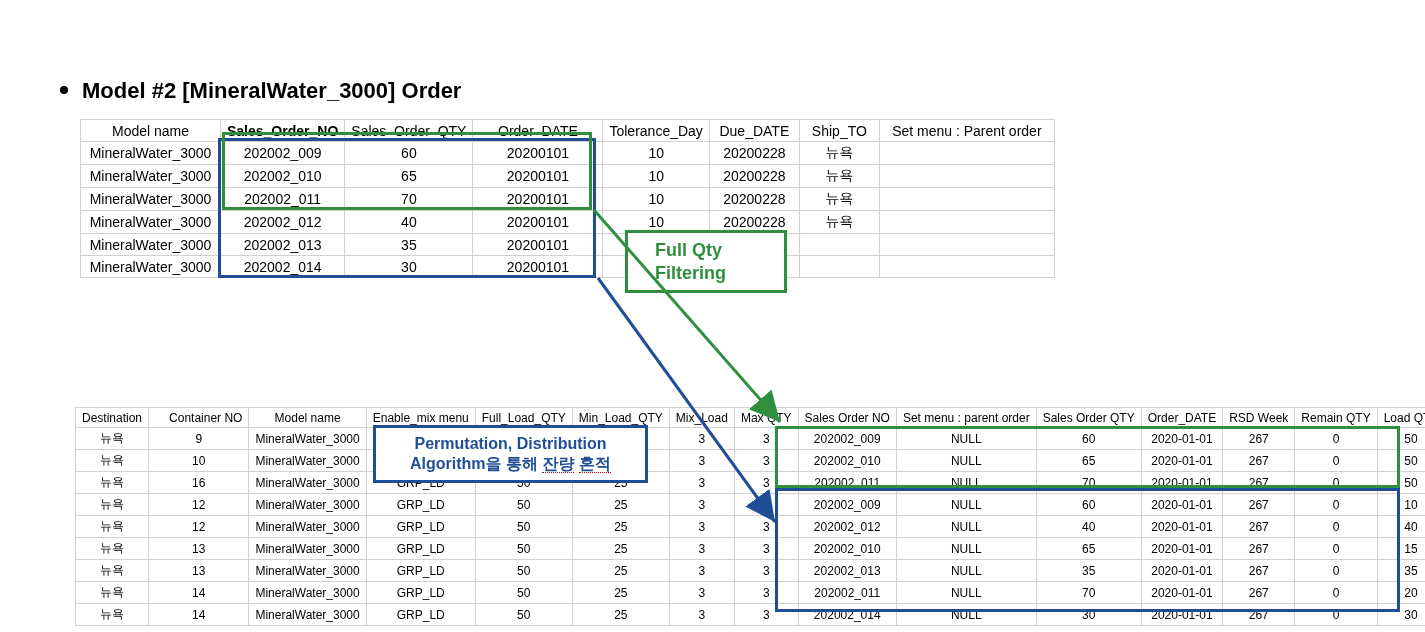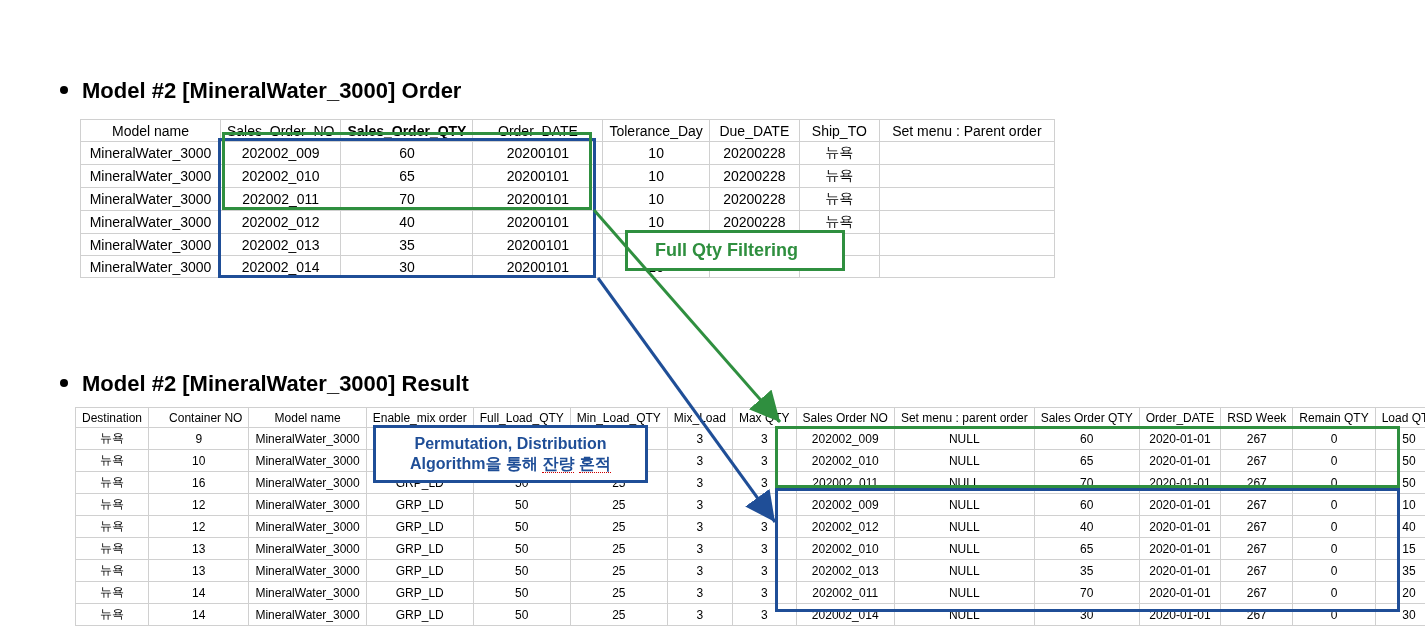--- a/index.html
+++ b/index.html
@@ -44,22 +44,22 @@
     text-align: center;
     white-space: nowrap;
     font-weight: 400;
     background: #fff;
   }
   th { font-weight: 400; }
 
   .order-table { position: absolute; left: 80px; top: 107px; }
   .order-table th, .order-table td { height: 22px; font-size: 14px; }
   .order-table .c-model { width: 140px; }
-  .order-table .c-so    { width: 120px; }
-  .order-table .c-qty   { width: 120px; font-weight: bold; }
+  .order-table .c-so    { width: 120px; font-weight: bold; }
+  .order-table .c-qty   { width: 120px; }
   .order-table .c-date  { width: 130px; }
   .order-table .c-tol   { width: 105px; text-align: center; }
   .order-table .c-due   { width: 90px; }
   .order-table .c-ship  { width: 80px; }
   .order-table .c-set   { width: 175px; }
 
   .result-table { position: absolute; left: 75px; top: 395px; }
   .result-table th, .result-table td { height: 20px; font-size: 12px; }
   .result-table .r-dest { width: 75px; }
   .result-table .r-cont { width: 90px; padding-left: 20px; }
@@ -186,35 +186,32 @@
           <td></td>
           <td></td>
         </tr>
       </tbody>
   </table>
 
   <div class="box box-blue" style="left:218px; top:126px; width:378px; height:140px;"></div>
 
   <div class="box box-green" style="left:222px; top:120px; width:370px; height:78px;"></div>
 
-  <div class="label-box label-green" style="left:625px; top:218px; width:220px;padding-left:27px;">
+  <div class="label-box label-green" style="left:625px; top:218px; width:162px;padding-left:27px;">
     <span>Full Qty Filtering</span>
   </div>
 
-  <div class="heading" style="left:60px; top:359px;">
-    <span class="bullet"></span><span>Model #2 [MineralWater_3000] Result</span>
-  </div>
 
   <table class="result-table">
     <thead>
       <tr>
         <th class="r-dest">Destination</th>
         <th class="r-cont">Container NO</th>
         <th class="r-model">Model name</th>
-        <th class="r-mix">Enable_mix order</th>
+        <th class="r-mix">Enable_mix menu</th>
         <th class="r-full">Full_Load_QTY</th>
         <th class="r-min">Min_Load_QTY</th>
         <th class="r-mixl">Mix_Load</th>
         <th class="r-max">Max QTY</th>
         <th class="r-so">Sales Order NO</th>
         <th class="r-set">Set menu : parent order</th>
         <th class="r-sqty">Sales Order QTY</th>
         <th class="r-odate">Order_DATE</th>
         <th class="r-rsd">RSD Week</th>
         <th class="r-rem">Remain QTY</th>

